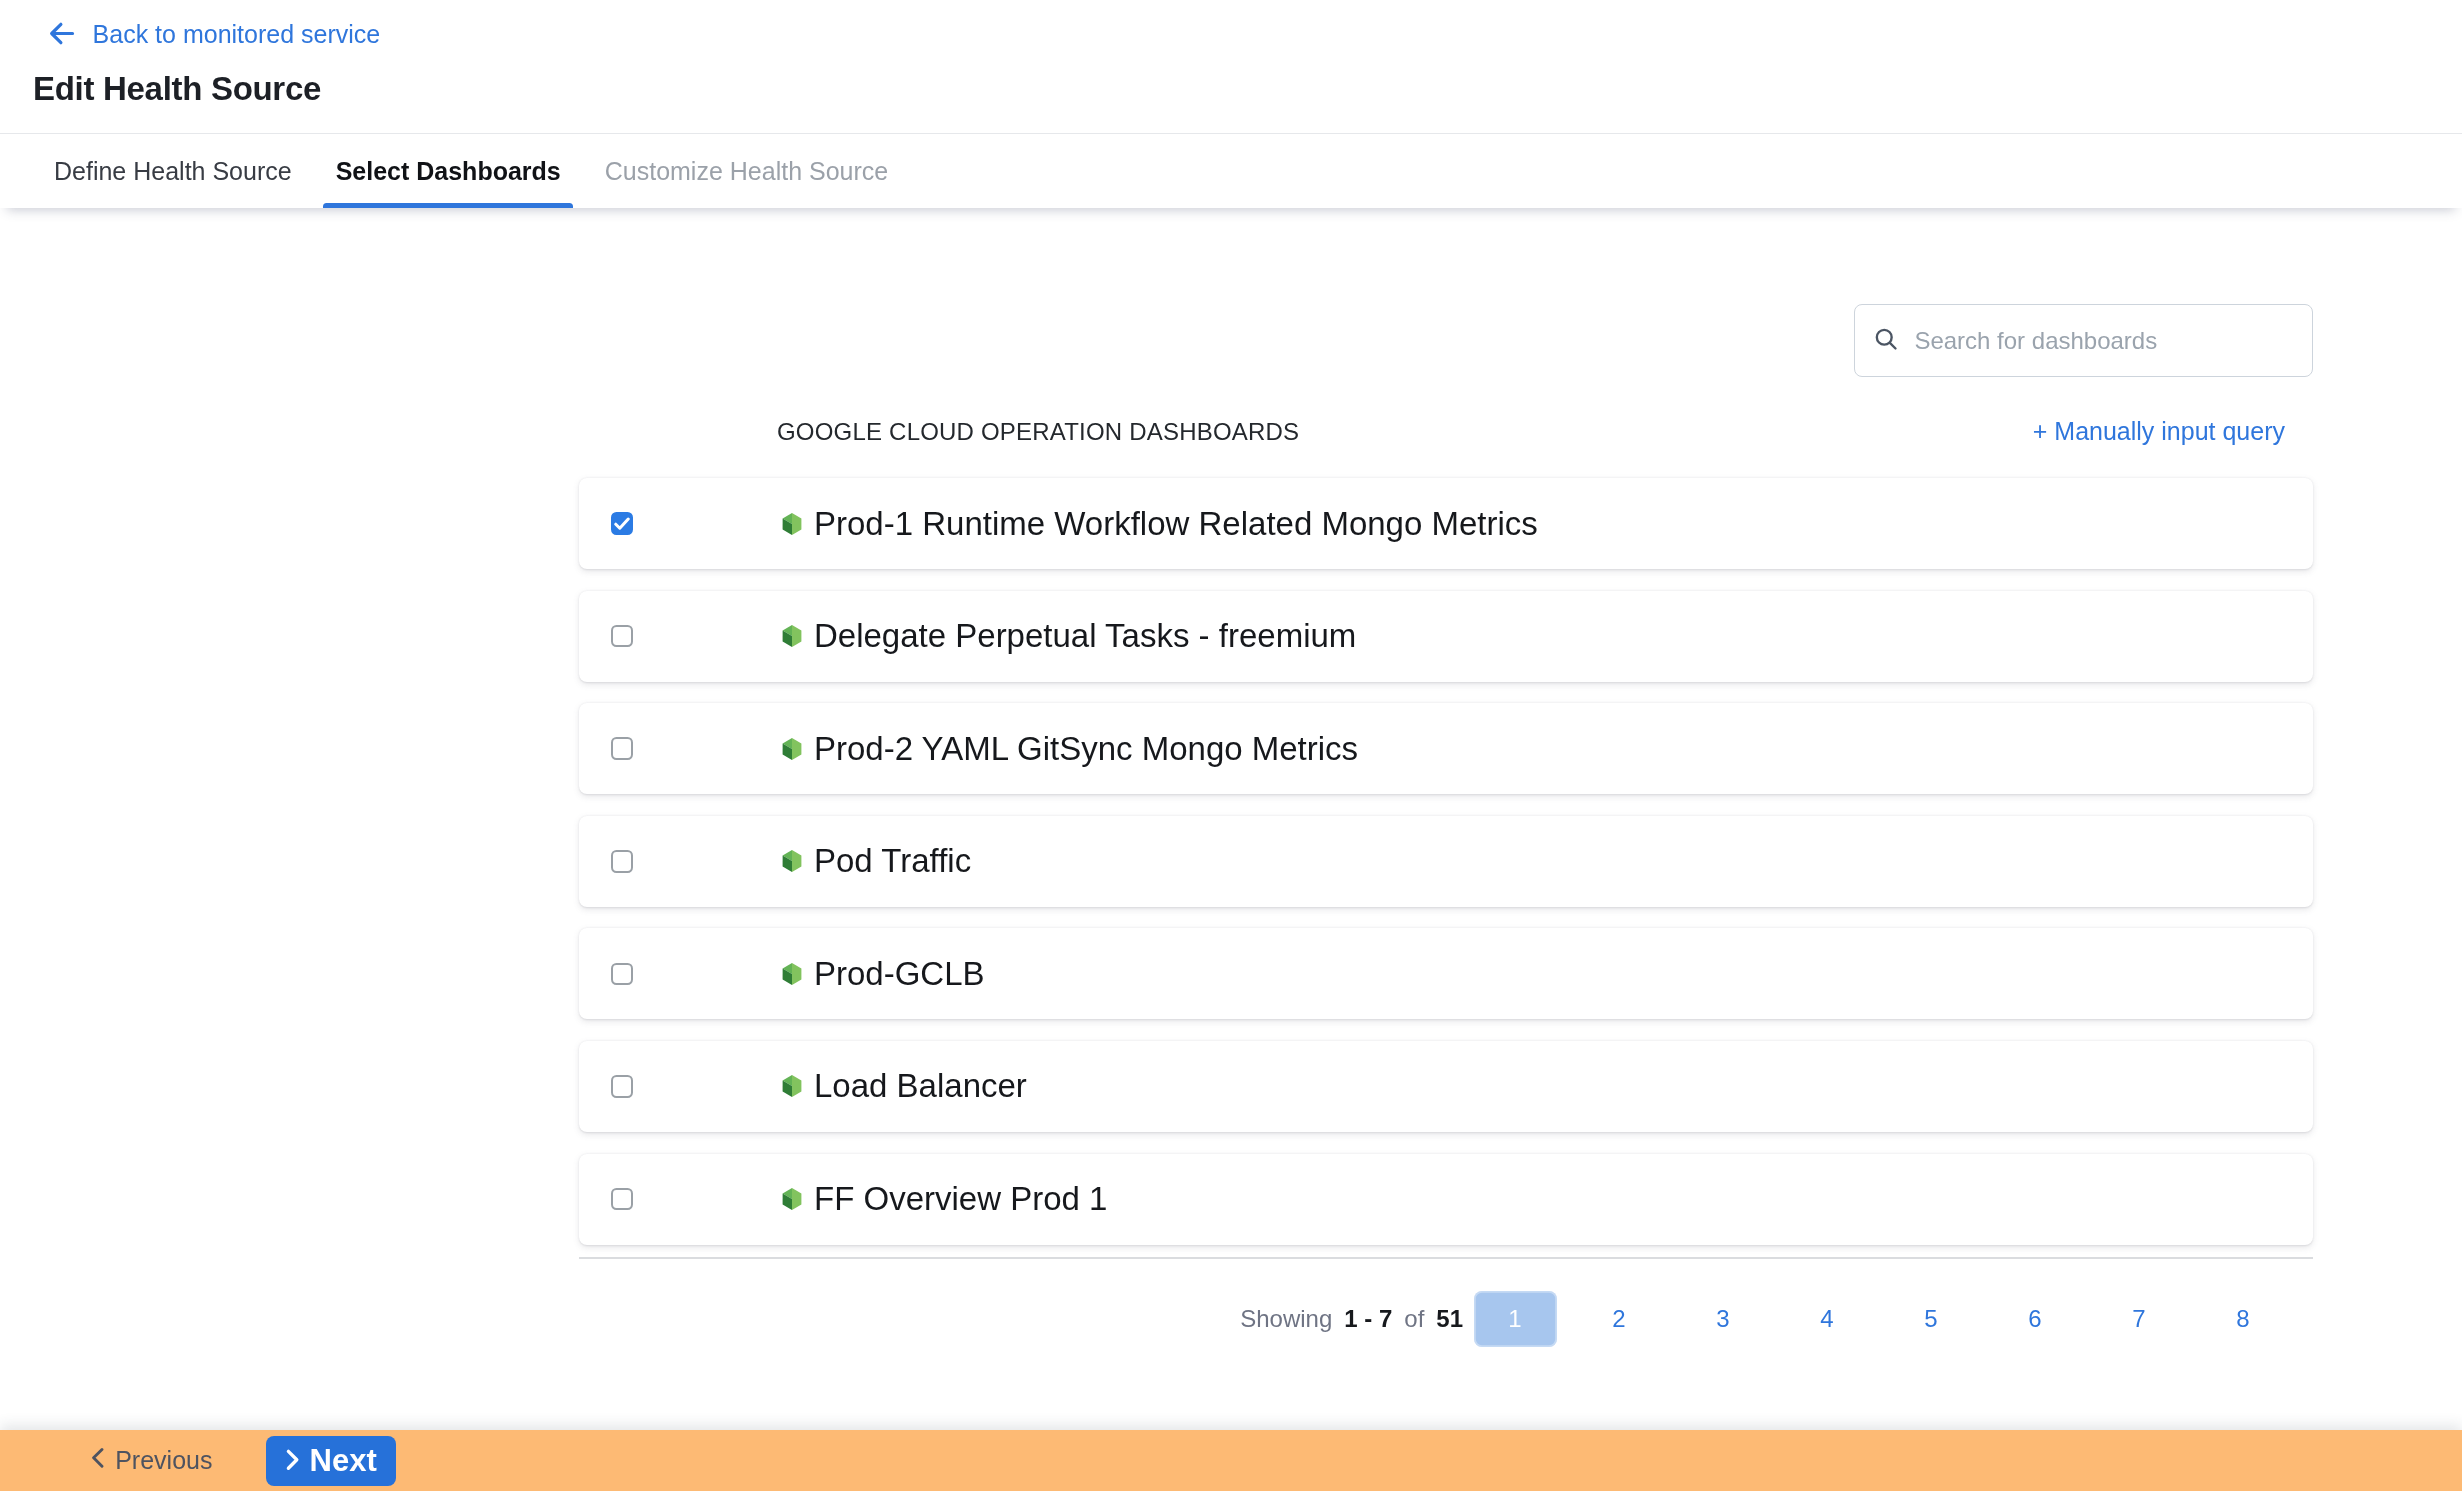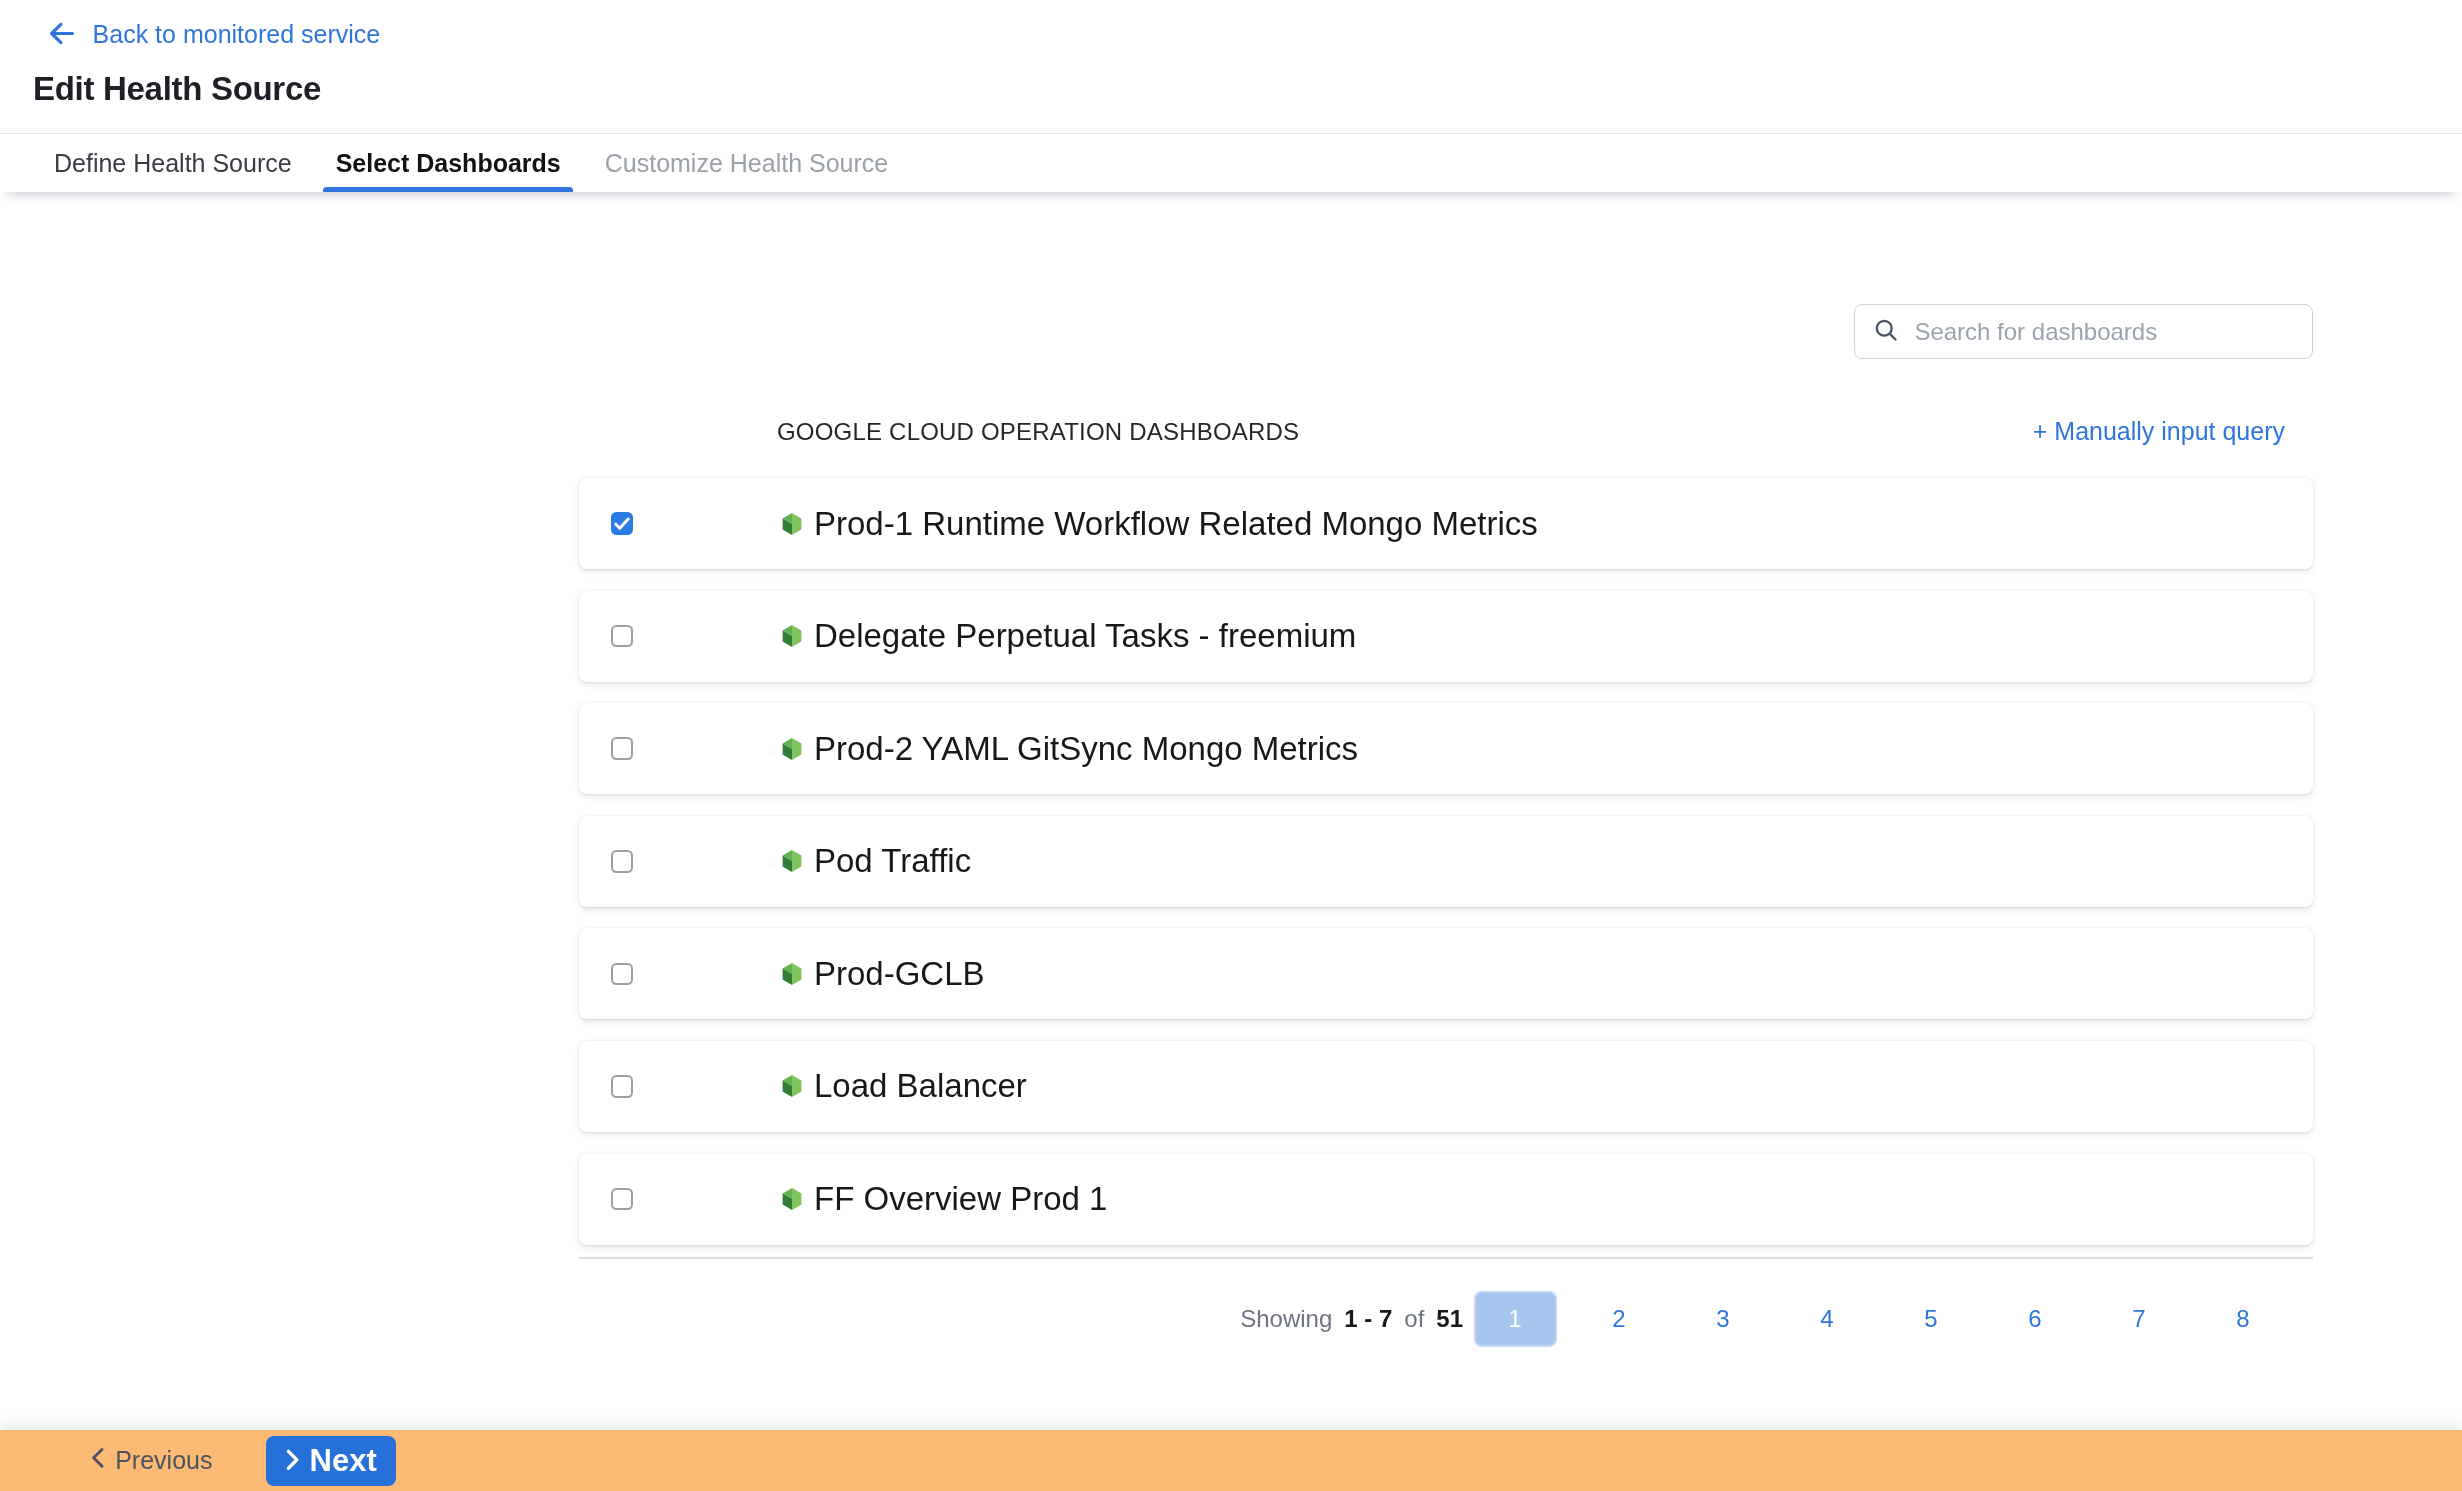--- a/index.html
+++ b/index.html
@@ -26,42 +26,42 @@
     font-size:25px; cursor:pointer; text-decoration:none;
   }
   .back-link svg { display:block; }
   .page-title {
     margin-top:20px; font-size:33px; font-weight:700;
     color:#1d2026; letter-spacing:-0.3px;
   }
 
   
   .tab-strip {
-    margin-top:25px; height:59px;
+    margin-top:25px; height:75px;
     border-top:0.9px solid #e6e8eb;
     display:flex; align-items:center; gap:44px;
     padding-left:54px; position:relative; z-index:2;
     background:#fff;
     box-shadow:0 9px 10.8px -7.2px rgba(60,70,100,0.28);
   }
   .tab { font-size:25px; cursor:pointer; position:relative; height:100%;
          display:flex; align-items:center; }
   .tab.t-default  { color:#383c44; font-weight:500; }
   .tab.t-active   { color:#101216; font-weight:700; }
   .tab.t-disabled { color:#9ba1a9; font-weight:400; }
   .tab.t-active::after {
     content:""; position:absolute; left:-12.6px; right:-12.6px; bottom:0;
     height:5.4px; border-radius:3.6px 3.6px 0 0; background:var(--link-blue);
   }
 
   
   .content { position:absolute; left:0; top:216px; right:0; bottom:101px; }
 
   .search-box {
-    position:absolute; left:1854px; top:88px; width:459px; height:55px;
+    position:absolute; left:1854px; top:88px; width:459px; height:73px;
     border:1.8px solid #cdd4dc; border-radius:8px; background:#fff;
     display:flex; align-items:center; gap:14.4px; padding:0 18px;
   }
   .search-box svg { flex:none; }
   .search-input {
     border:none; outline:none; width:100%; font-size:24px;
     font-family:"Liberation Sans", sans-serif; color:#30343b; background:transparent;
   }
   .search-input::placeholder { color:#9aa3ad; }
 

